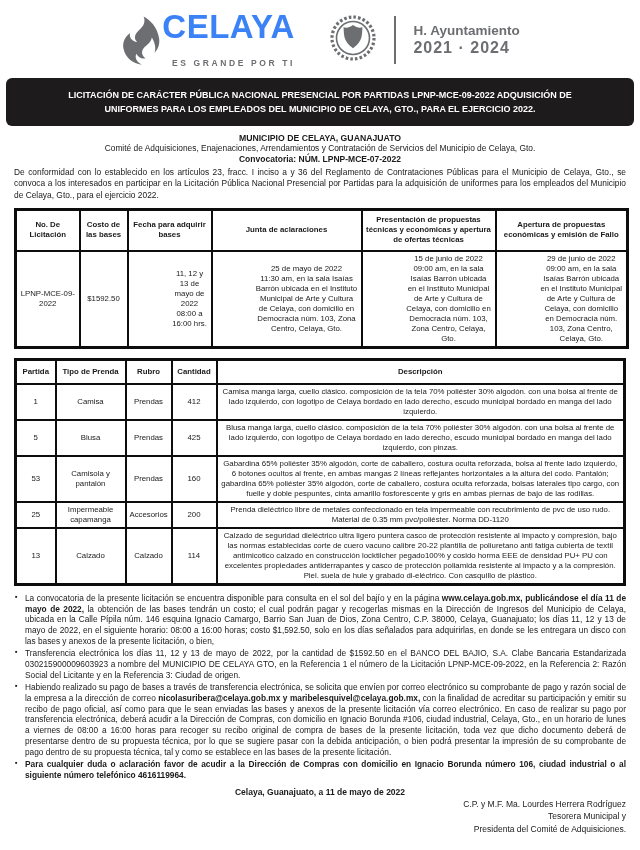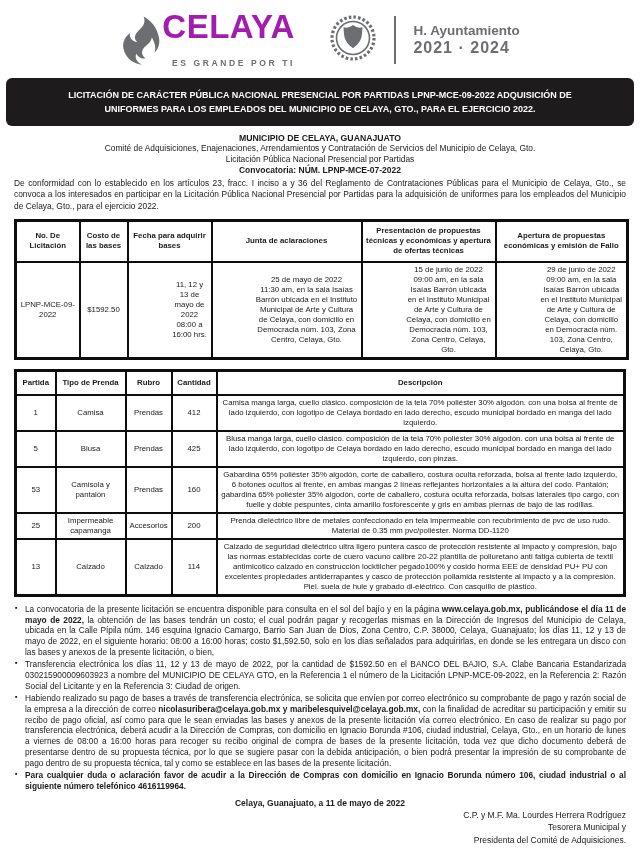--- a/index.html
+++ b/index.html
@@ -5,21 +5,21 @@
   * { margin:0; padding:0; box-sizing:border-box; }
   html,body { width:640px; height:850px; background:#ffffff; overflow:hidden;
     font-family:"Liberation Sans","DejaVu Sans",sans-serif; color:#1a1a1a; }
   .page { width:640px; height:850px; padding:0 14px; }
 
   
   .hdr { display:flex; align-items:center; justify-content:center; gap:34px; padding:12px 0 6px; }
   .logo { display:flex; align-items:flex-end; gap:2px; }
   .logo svg { display:block; }
   .logo-txt { display:flex; flex-direction:column; align-items:flex-end; }
-  .logo-name { font-size:33px; font-weight:800; letter-spacing:.5px; color:#a21caf; line-height:.9; }
+  .logo-name { font-size:33px; font-weight:800; letter-spacing:.5px; color:#3b82f6; line-height:.9; }
   .logo-tag { font-size:8.5px; font-weight:800; letter-spacing:2.6px; color:#6d6e71; margin-top:16px; }
   .ayto { display:flex; align-items:center; gap:17px; }
   .ayto-divider { width:2.5px; height:48px; background:#6d6e71; }
   .ayto-txt { color:#6d6e71; }
   .ayto-l1 { font-size:13.5px; font-weight:800; line-height:1.15; }
   .ayto-l2 { font-size:16px; font-weight:800; letter-spacing:1px; }
 
   
   .banner { margin:4px -8px 0; background:#1e1b1c; color:#fff; border-radius:6px;
     padding:10px 36px; text-align:center; font-size:9px; font-weight:700; line-height:1.6; }
@@ -87,21 +87,20 @@
         <div class="ayto-l2">2021  ·  2024</div>
       </div>
     </div>
   </div>
 
   <div class="banner">LICITACIÓN DE CARÁCTER PÚBLICA NACIONAL PRESENCIAL POR PARTIDAS LPNP-MCE-09-2022 ADQUISICIÓN DE UNIFORMES PARA LOS EMPLEADOS DEL MUNICIPIO DE CELAYA, GTO., PARA EL EJERCICIO 2022.</div>
 
   <div class="intro">
     <div class="intro-title">MUNICIPIO DE CELAYA, GUANAJUATO</div>
     <div class="intro-line">Comité de Adquisiciones, Enajenaciones, Arrendamientos y Contratación de Servicios del Municipio de Celaya, Gto.</div>
-    <div class="intro-line">Licitación Pública Nacional Presencial por Partidas</div>
     <div class="intro-conv">Convocatoria: NÚM. LPNP-MCE-07-2022</div>
   </div>
 
   <p class="lead">De conformidad con lo establecido en los artículos 23, fracc. I inciso a y 36 del Reglamento de Contrataciones Públicas para el Municipio de Celaya, Gto., se convoca a los interesados en participar en la Licitación Pública Nacional Presencial por Partidas para la adquisición de uniformes para los empleados del Municipio de Celaya, Gto., para el ejercicio 2022.</p>
 
   <table class="t1">
     <colgroup>
       <col style="width:64px">
         <col style="width:48px">
         <col style="width:84px">

